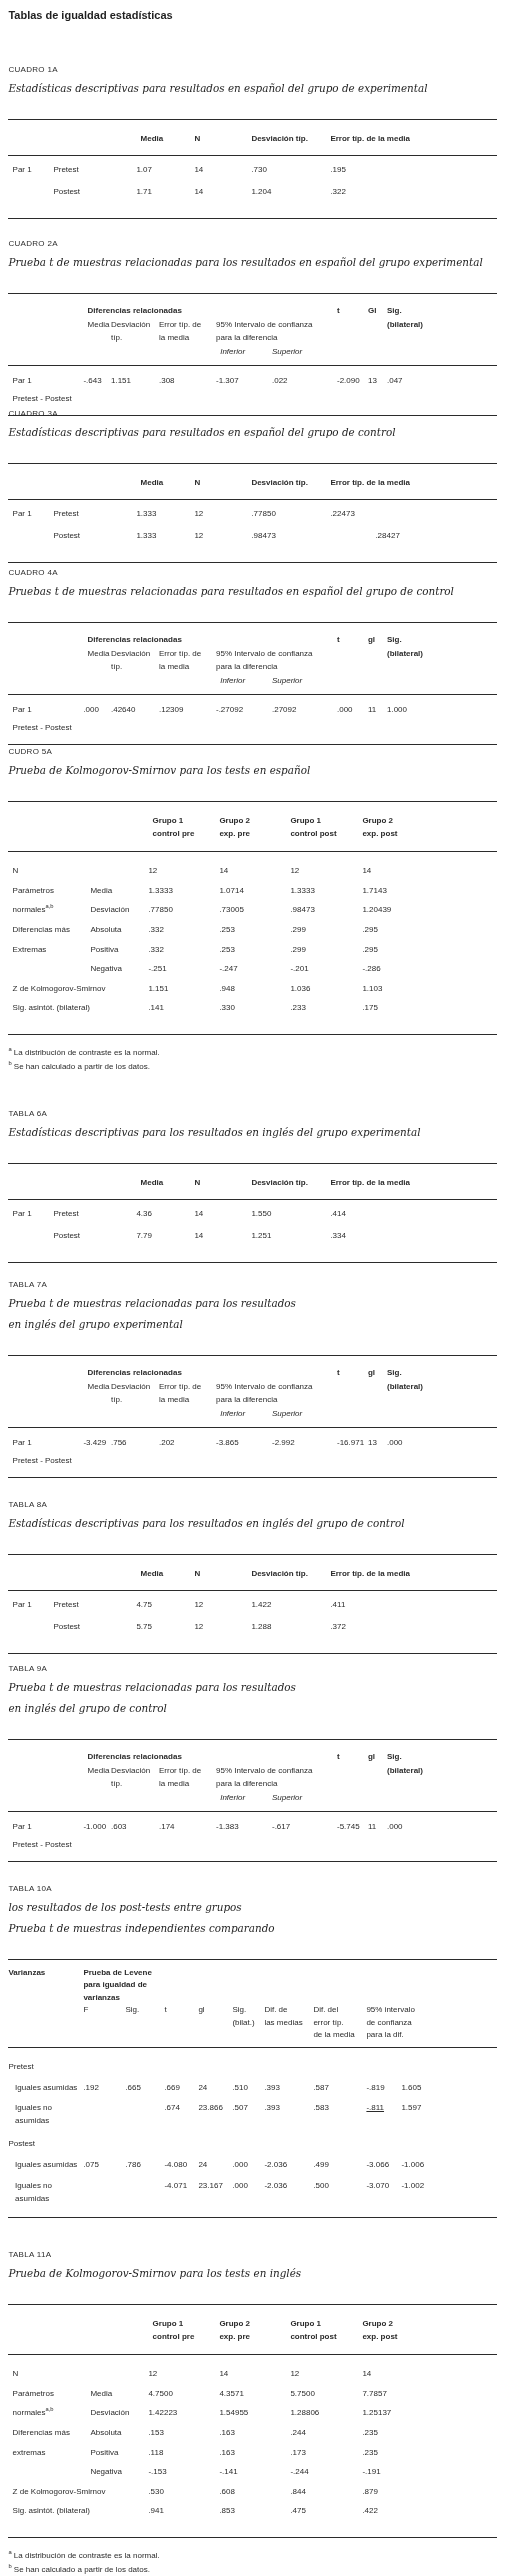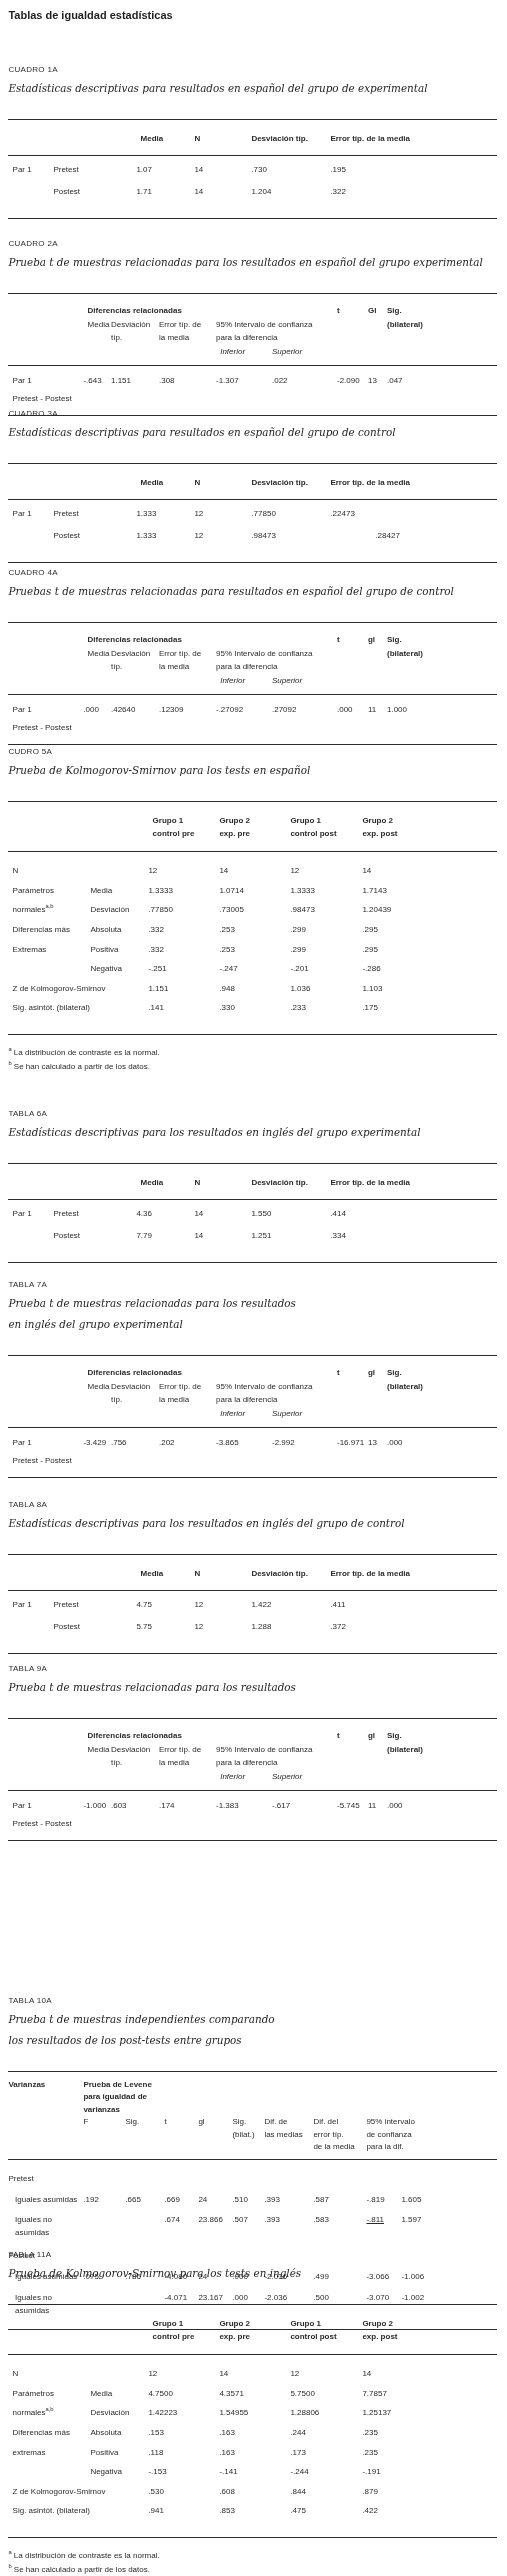--- a/index.html
+++ b/index.html
@@ -433,20 +433,21 @@
             <div class="c" style="grid-column: 5;">1.288</div>
             <div class="c" style="grid-column: 6;">.372</div>
           </div>
         </div>
       </div>
     </section>
     <section class="tbl-section" style="top: 1664px;">
       <div class="tbl-label">TABLA 9A</div>
       <div class="tbl-title">
         <div>Prueba t de muestras relacionadas para los resultados</div>
+        <div>en inglés del grupo de control</div>
       </div>
       <div class="tbl paired">
         <div class="paired-head">
           <div class="grid">
             <div class="c b" style="grid-column: 2 / span 5;">Diferencias relacionadas</div>
             <div class="c b" style="grid-column: 7;">t</div>
             <div class="c b" style="grid-column: 8;">gl</div>
             <div class="c b" style="grid-column: 9;">Sig.</div>
           </div>
           <div class="grid">
@@ -479,25 +480,25 @@
             <div class="c" style="grid-column: 5;">-1.383</div>
             <div class="c" style="grid-column: 6;">-.617</div>
             <div class="c" style="grid-column: 7;">-5.745</div>
             <div class="c" style="grid-column: 8;">11</div>
             <div class="c" style="grid-column: 9;">.000</div>
           </div>
           <div class="sublabel">Pretest - Postest</div>
         </div>
       </div>
     </section>
-    <section class="tbl-section" style="top: 1996px;">
+    <section class="tbl-section" style="top: 1884px;">
       <div class="tbl-label">TABLA 10A</div>
       <div class="tbl-title">
+        <div>los resultados de los post-tests entre grupos</div>
         <div>Prueba t de muestras independientes comparando</div>
-        <div>los resultados de los post-tests entre grupos</div>
       </div>
       <div class="tbl indep">
         <div class="indep-head">
           <div class="grid">
             <div class="c b" style="grid-column: 1;">Varianzas</div>
             <div class="c b" style="grid-column: 2 / span 2;">
               <div>Prueba de Levene</div>
               <div>para igualdad de</div>
               <div>varianzas</div>
             </div>

